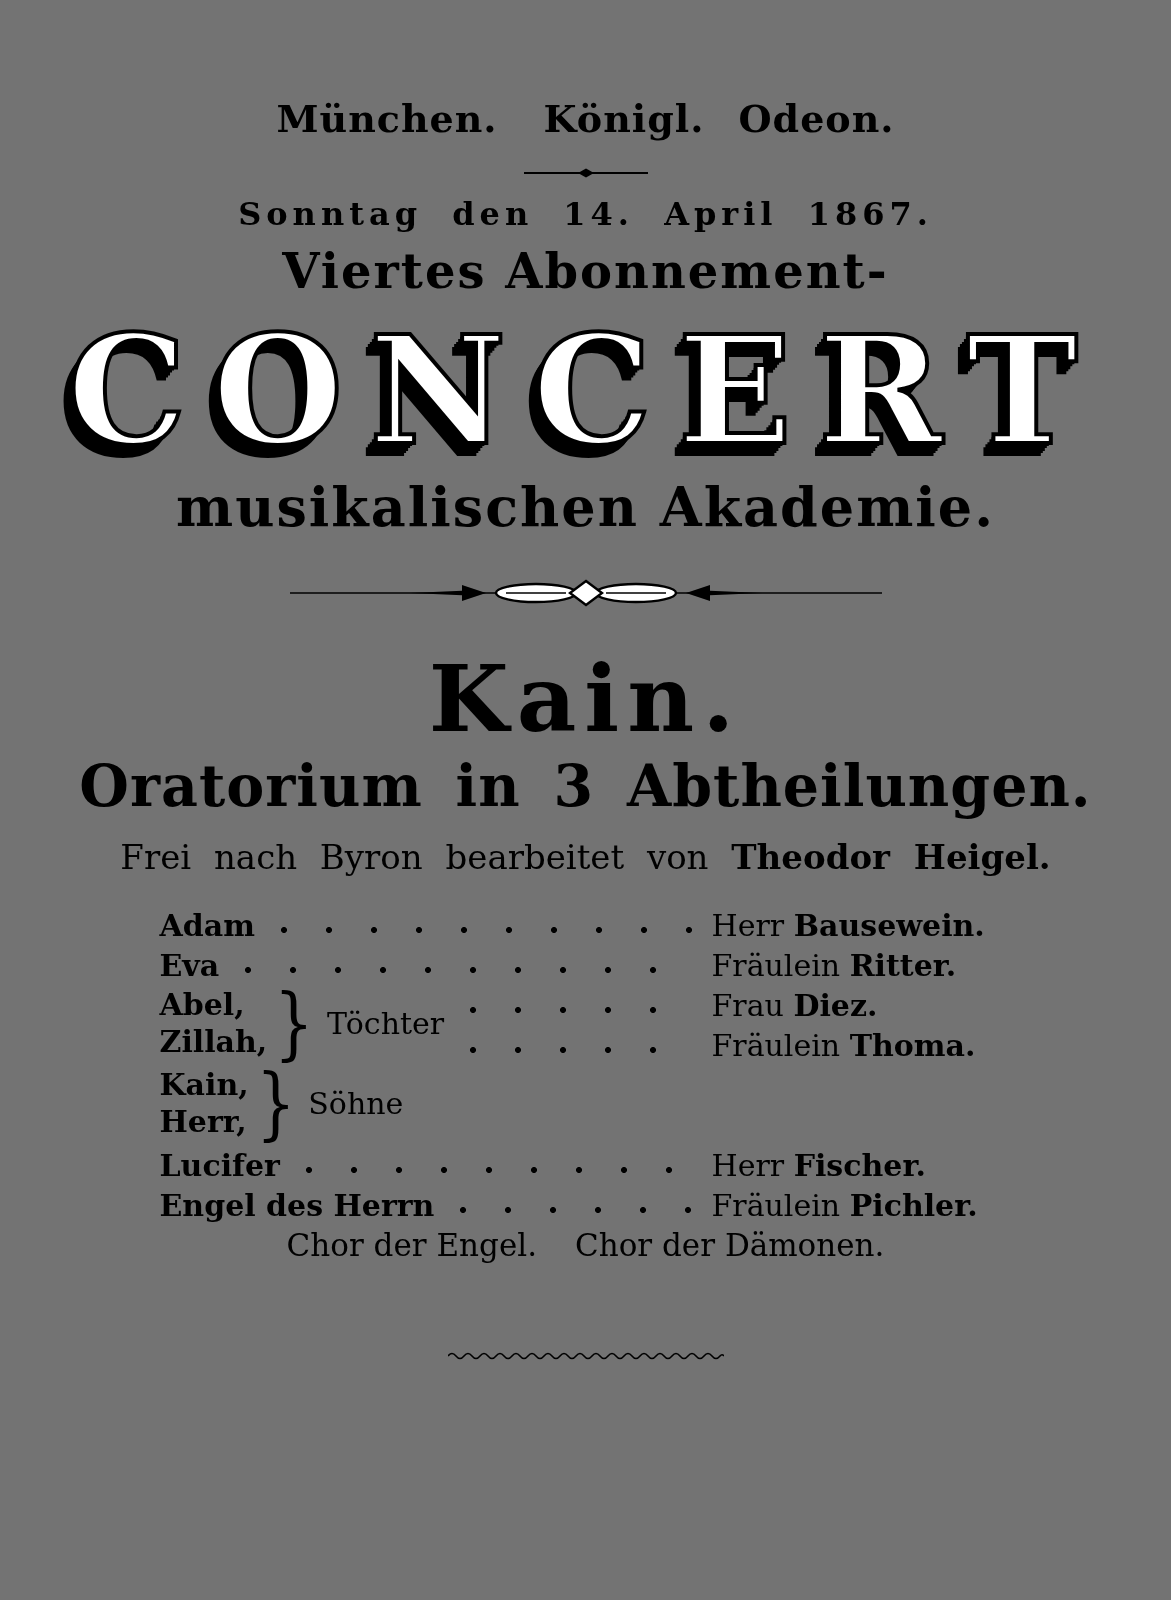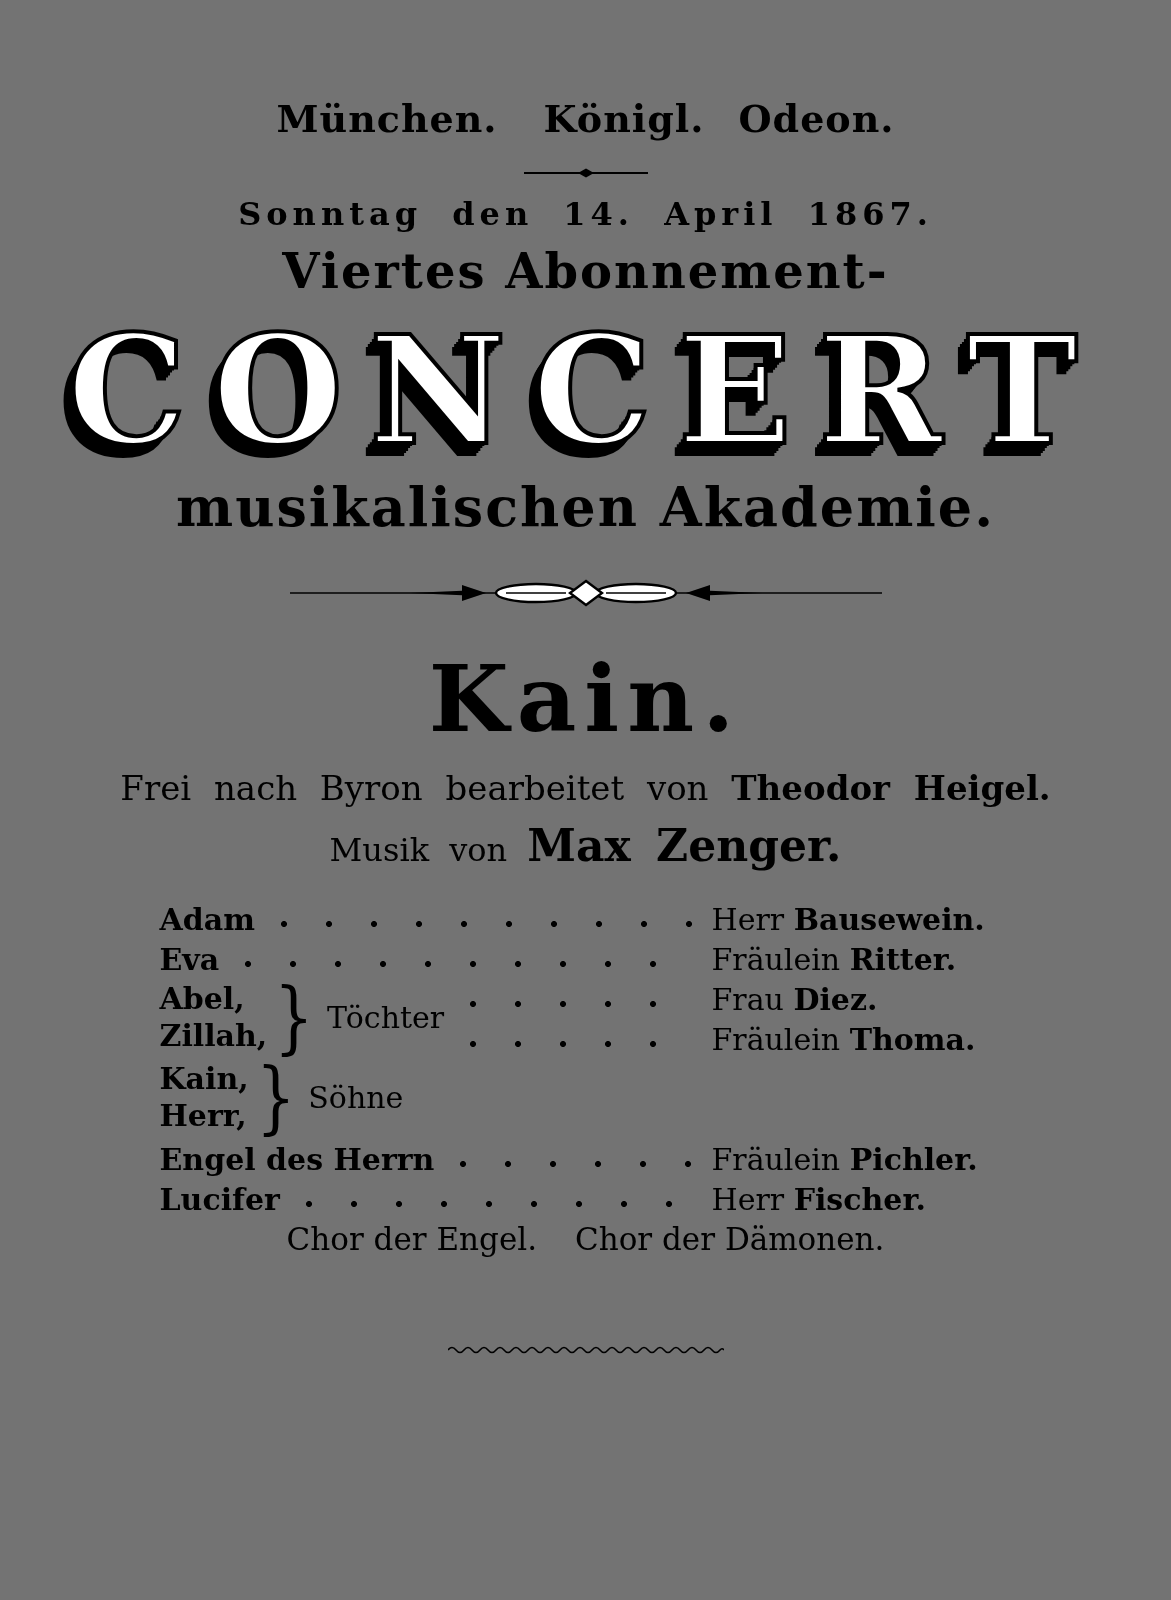--- a/index.html
+++ b/index.html
@@ -153,30 +153,27 @@
     <polygon points="396,16 420,8 420,24" fill="#000"></polygon>
     <ellipse cx="246" cy="16" rx="40" ry="9" fill="#fff" stroke="#000" stroke-width="2.4"></ellipse>
     <line x1="216" y1="16" x2="276" y2="16" stroke="#000" stroke-width="1.6"></line>
     <ellipse cx="346" cy="16" rx="40" ry="9" fill="#fff" stroke="#000" stroke-width="2.4"></ellipse>
     <line x1="316" y1="16" x2="376" y2="16" stroke="#000" stroke-width="1.6"></line>
     <polygon points="296,4 312,16 296,28 280,16" fill="#fff" stroke="#000" stroke-width="2.4"></polygon>
   </svg>
 
   <div class="work-title center">Kain.</div>
 
+  <div class="form-line center">Oratorium in 3 Abtheilungen.</div>
 
   <div class="libretto-line center">
     <span>Frei nach Byron bearbeitet von</span>
     <span class="strong">Theodor Heigel.</span>
   </div>
 
-  <div class="music-line center">
-    <span>Musik von</span>
-    <span class="composer">Max Zenger.</span>
-  </div>
 
   <div class="cast">
 
     <div class="cast-row">
       <span class="role">Adam</span>
       <span class="leader"></span>
       <span class="performer"><span>Herr</span> <span class="pname">Bausewein.</span></span>
     </div>
 
     <div class="cast-row">
@@ -211,29 +208,29 @@
         <div class="group-roles">
           <span>Kain,</span>
           <span>Herr,</span>
         </div>
         <span class="brace">}</span>
         <span class="group-label">Söhne</span>
       </div>
     </div>
 
     <div class="cast-row">
+      <span class="role">Lucifer</span>
+      <span class="leader"></span>
+      <span class="performer"><span>Herr</span> <span class="pname">Fischer.</span></span>
+    </div>
+
+    <div class="cast-row">
       <span class="role">Engel des Herrn</span>
       <span class="leader"></span>
       <span class="performer"><span>Fräulein</span> <span class="pname">Pichler.</span></span>
-    </div>
-
-    <div class="cast-row">
-      <span class="role">Lucifer</span>
-      <span class="leader"></span>
-      <span class="performer"><span>Herr</span> <span class="pname">Fischer.</span></span>
     </div>
 
   </div>
 
   <div class="chorus-line center">
     <span>Chor der Engel.</span><span class="chorus-gap"></span><span>Chor der Dämonen.</span>
   </div>
 
   <svg class="rule-wavy" width="276" height="14" viewBox="0 0 276 14">
     <path d="M0,9 q4,-5 8,0 q4,5 8,0 q4,-5 8,0 q4,5 8,0 q4,-5 8,0 q4,5 8,0 q4,-5 8,0 q4,5 8,0 q4,-5 8,0 q4,5 8,0 q4,-5 8,0 q4,5 8,0 q4,-5 8,0 q4,5 8,0 q4,-5 8,0 q4,5 8,0 q4,-5 8,0 q4,5 8,0 q4,-5 8,0 q4,5 8,0 q4,-5 8,0 q4,5 8,0 q4,-5 8,0 q4,5 8,0 q4,-5 8,0 q4,5 8,0 q4,-5 8,0 q4,5 8,0 q4,-5 8,0 q4,5 8,0 q4,-5 8,0 q4,5 8,0 q4,-5 8,0 q4,5 8,0 q2,-2.5 4,0" fill="none" stroke="#000" stroke-width="1.6"></path>

